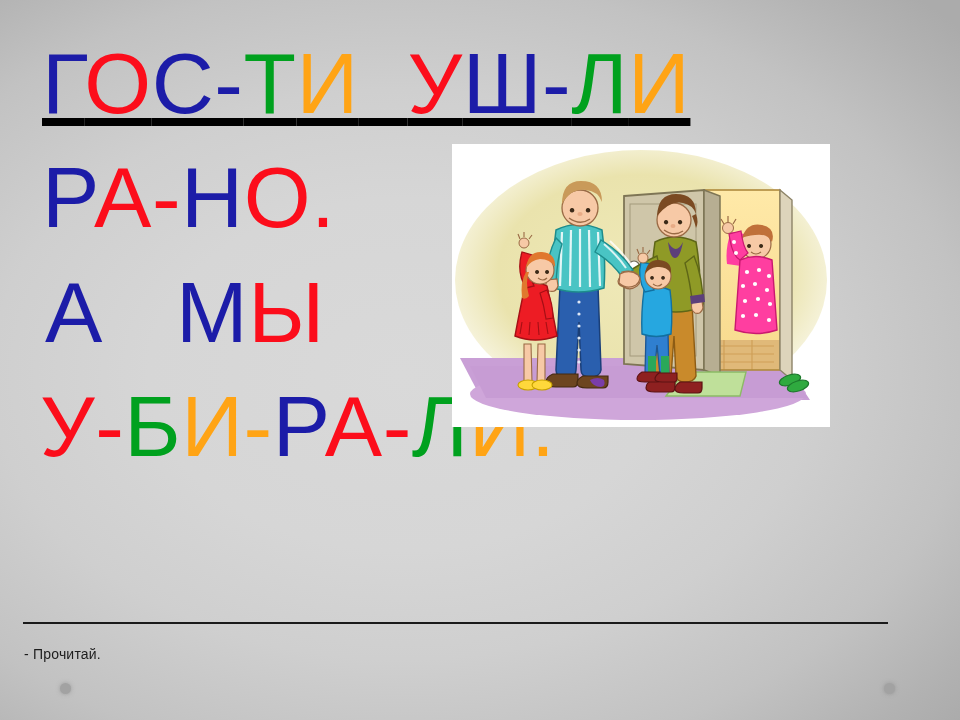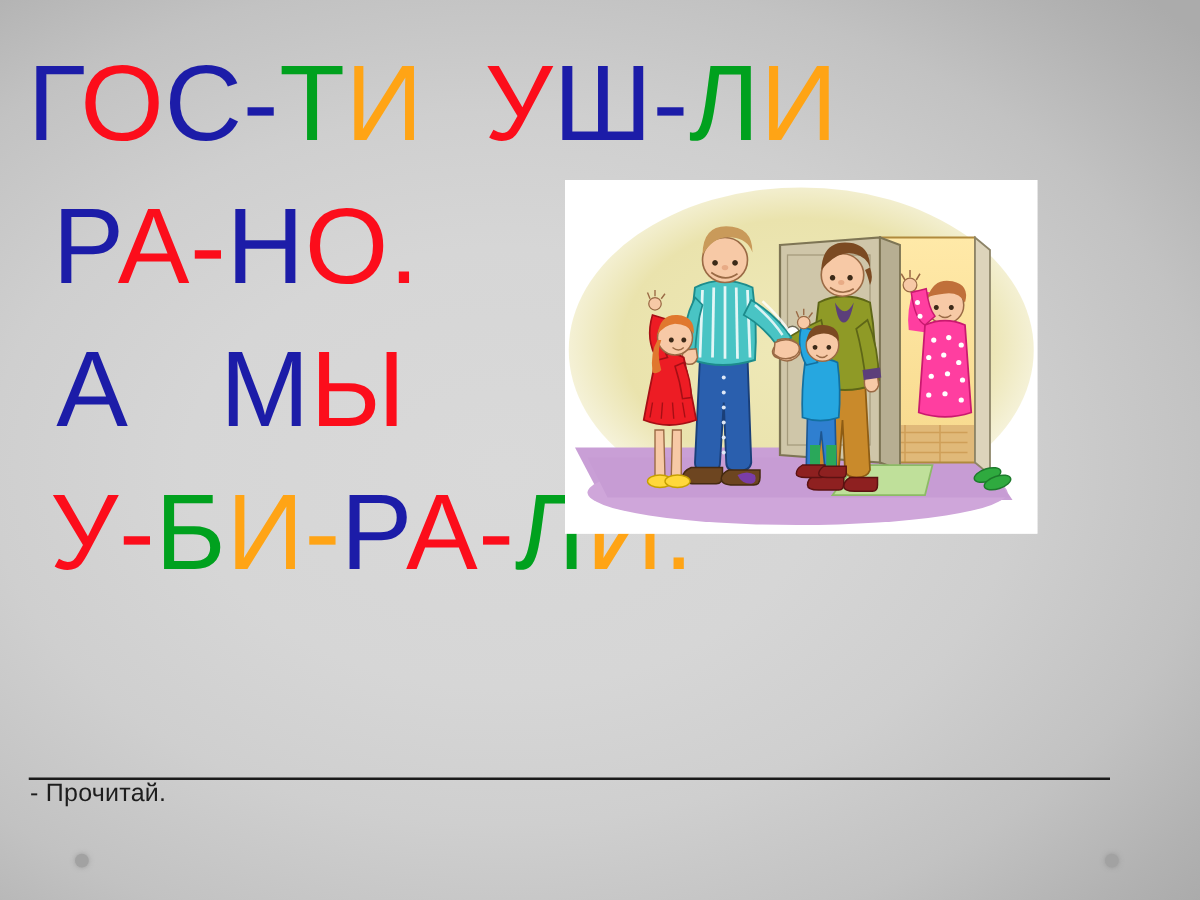--- a/index.html
+++ b/index.html
@@ -33,21 +33,21 @@
   }
   .text-line {
     font-size: 86px;
     line-height: 1.33;
     font-weight: 400;
     letter-spacing: 0.5px;
     padding-left: 40px;
     white-space: pre;
     font-family: "Liberation Sans", sans-serif;
   }
-  .ln1 { padding-left: 22px; }
+  .ln1 { padding-left: 42px; text-decoration: underline; }
   .ln2 { padding-left: 42px; }
   .ln3 { padding-left: 45px; }
   .ln4 { padding-left: 40px; }
 
   .c-blue   { color: #1c1ca8; }
   .c-red    { color: #fc0d1b; }
   .c-green  { color: #00a11e; }
   .c-orange { color: #ffa415; }
 
   
@@ -67,22 +67,22 @@
     position: absolute;
     left: 23px;
     top: 622px;
     width: 865px;
     height: 2px;
     background: #1a1a1a;
   }
   #footer-caption {
     position: absolute;
     left: 24px;
-    top: 624px;
-    font-size: 20px;
+    top: 646px;
+    font-size: 14px;
     color: #1d1d1d;
     font-family: "Liberation Sans", sans-serif;
     letter-spacing: 0.2px;
   }
   .deco-dot {
     position: absolute;
     width: 11px;
     height: 11px;
     border-radius: 50%;
     background: #a2a2a2;

